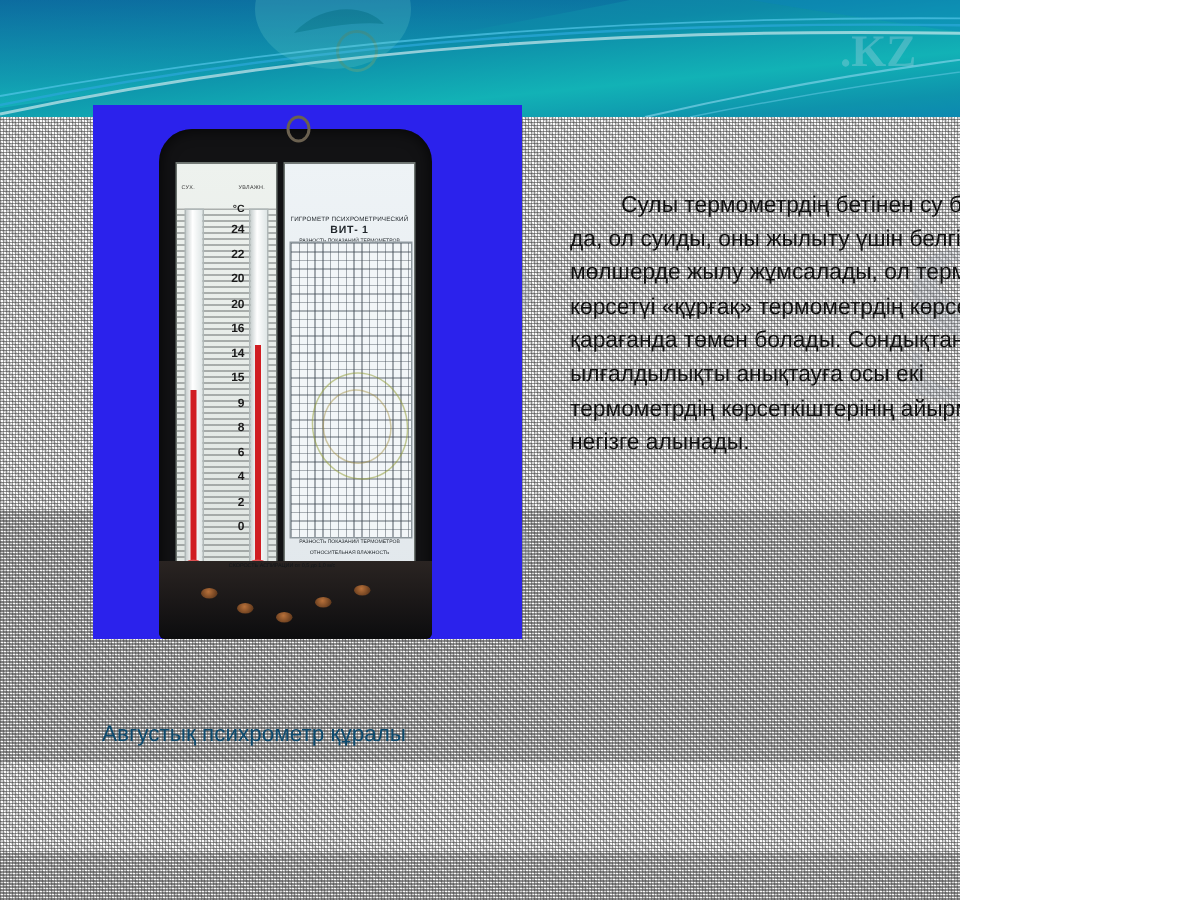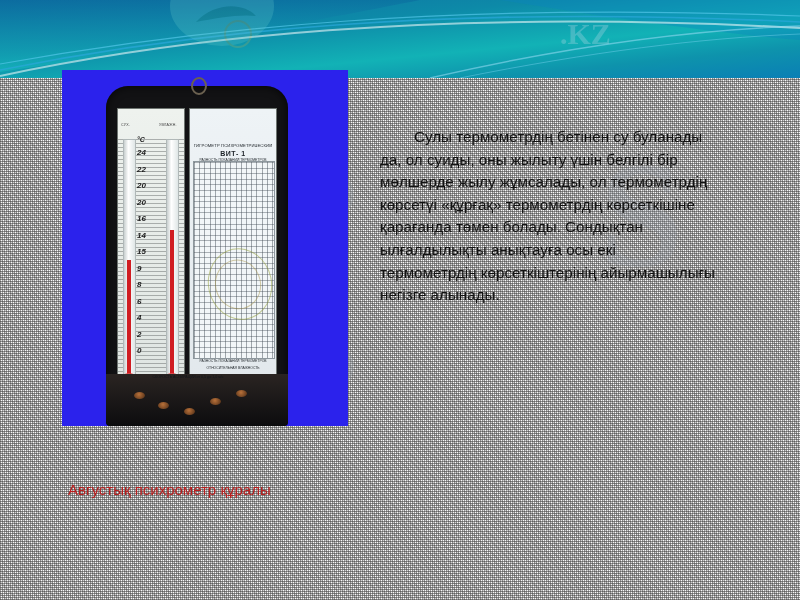--- a/index.html
+++ b/index.html
@@ -5,21 +5,21 @@
   html,body{margin:0;padding:0;}
   body{
     width:800px;height:600px;overflow:hidden;
     font-family:"Liberation Sans", sans-serif;
     background:#ffffff;
     position:relative;
   }
 
   
   #slide{
-    position:absolute;inset:0;width:800px;height:600px;overflow:hidden;
+    position:absolute;inset:0;width:640px;height:600px;overflow:hidden;
     background-color:#ffffff;
   }
   .dither{
     position:absolute;inset:0;
     background-image:
       repeating-linear-gradient(0deg,
         rgba(60,60,60,.55) 0px, rgba(60,60,60,.55) 1px,
         rgba(255,255,255,0) 1px, rgba(255,255,255,0) 2px),
       repeating-linear-gradient(90deg,
         rgba(70,70,70,.50) 0px, rgba(70,70,70,.50) 1px,
@@ -91,22 +91,21 @@
   #thA{left:5px;}
   #thB{left:48px;}
   .tlabel{
     position:absolute;top:14px;font-size:3.6px;color:#3b3b3b;letter-spacing:.2px;
     font-family:"Liberation Sans",sans-serif;
   }
   #tlA{left:3px;}
   #tlB{left:41px;}
   .scaleCol{
     position:absolute;left:19px;top:26px;width:26px;height:246px;
-    text-align:left;
-    font-style:italic;
+    text-align:right;
   }
   .scaleCol .unit{font-size:7px;font-weight:700;color:#1c1c1c;line-height:10px;}
   .scaleCol .tick{font-size:8px;font-weight:700;color:#1c1c1c;line-height:16.5px;}
   .ticks{
     position:absolute;left:0;top:30px;width:66px;height:238px;
     background-image:repeating-linear-gradient(180deg,
       rgba(90,95,95,.45) 0px, rgba(90,95,95,.45) 1px,
       rgba(0,0,0,0) 1px, rgba(0,0,0,0) 4px);
     pointer-events:none;
   }
@@ -150,21 +149,21 @@
     background:radial-gradient(circle at 45% 35%,#b8713a,#4a2a14);
   }
   .aspnote{
     position:absolute;left:84px;top:305px;width:84px;text-align:center;
     font-size:3.6px;color:#11161a;
   }
 
   
   #caption{
     position:absolute;left:68px;top:481px;width:290px;
-    font-size:15px;color:#b91c1c;
+    font-size:15px;color:#0c4a6e;
     font-family:"Liberation Sans",sans-serif;
     white-space:nowrap;
   }
 
   
   #bodytext{
     position:absolute;left:380px;top:126px;width:336px;
     color:#111111;
     font-size:15.2px;
     line-height:22.6px;

